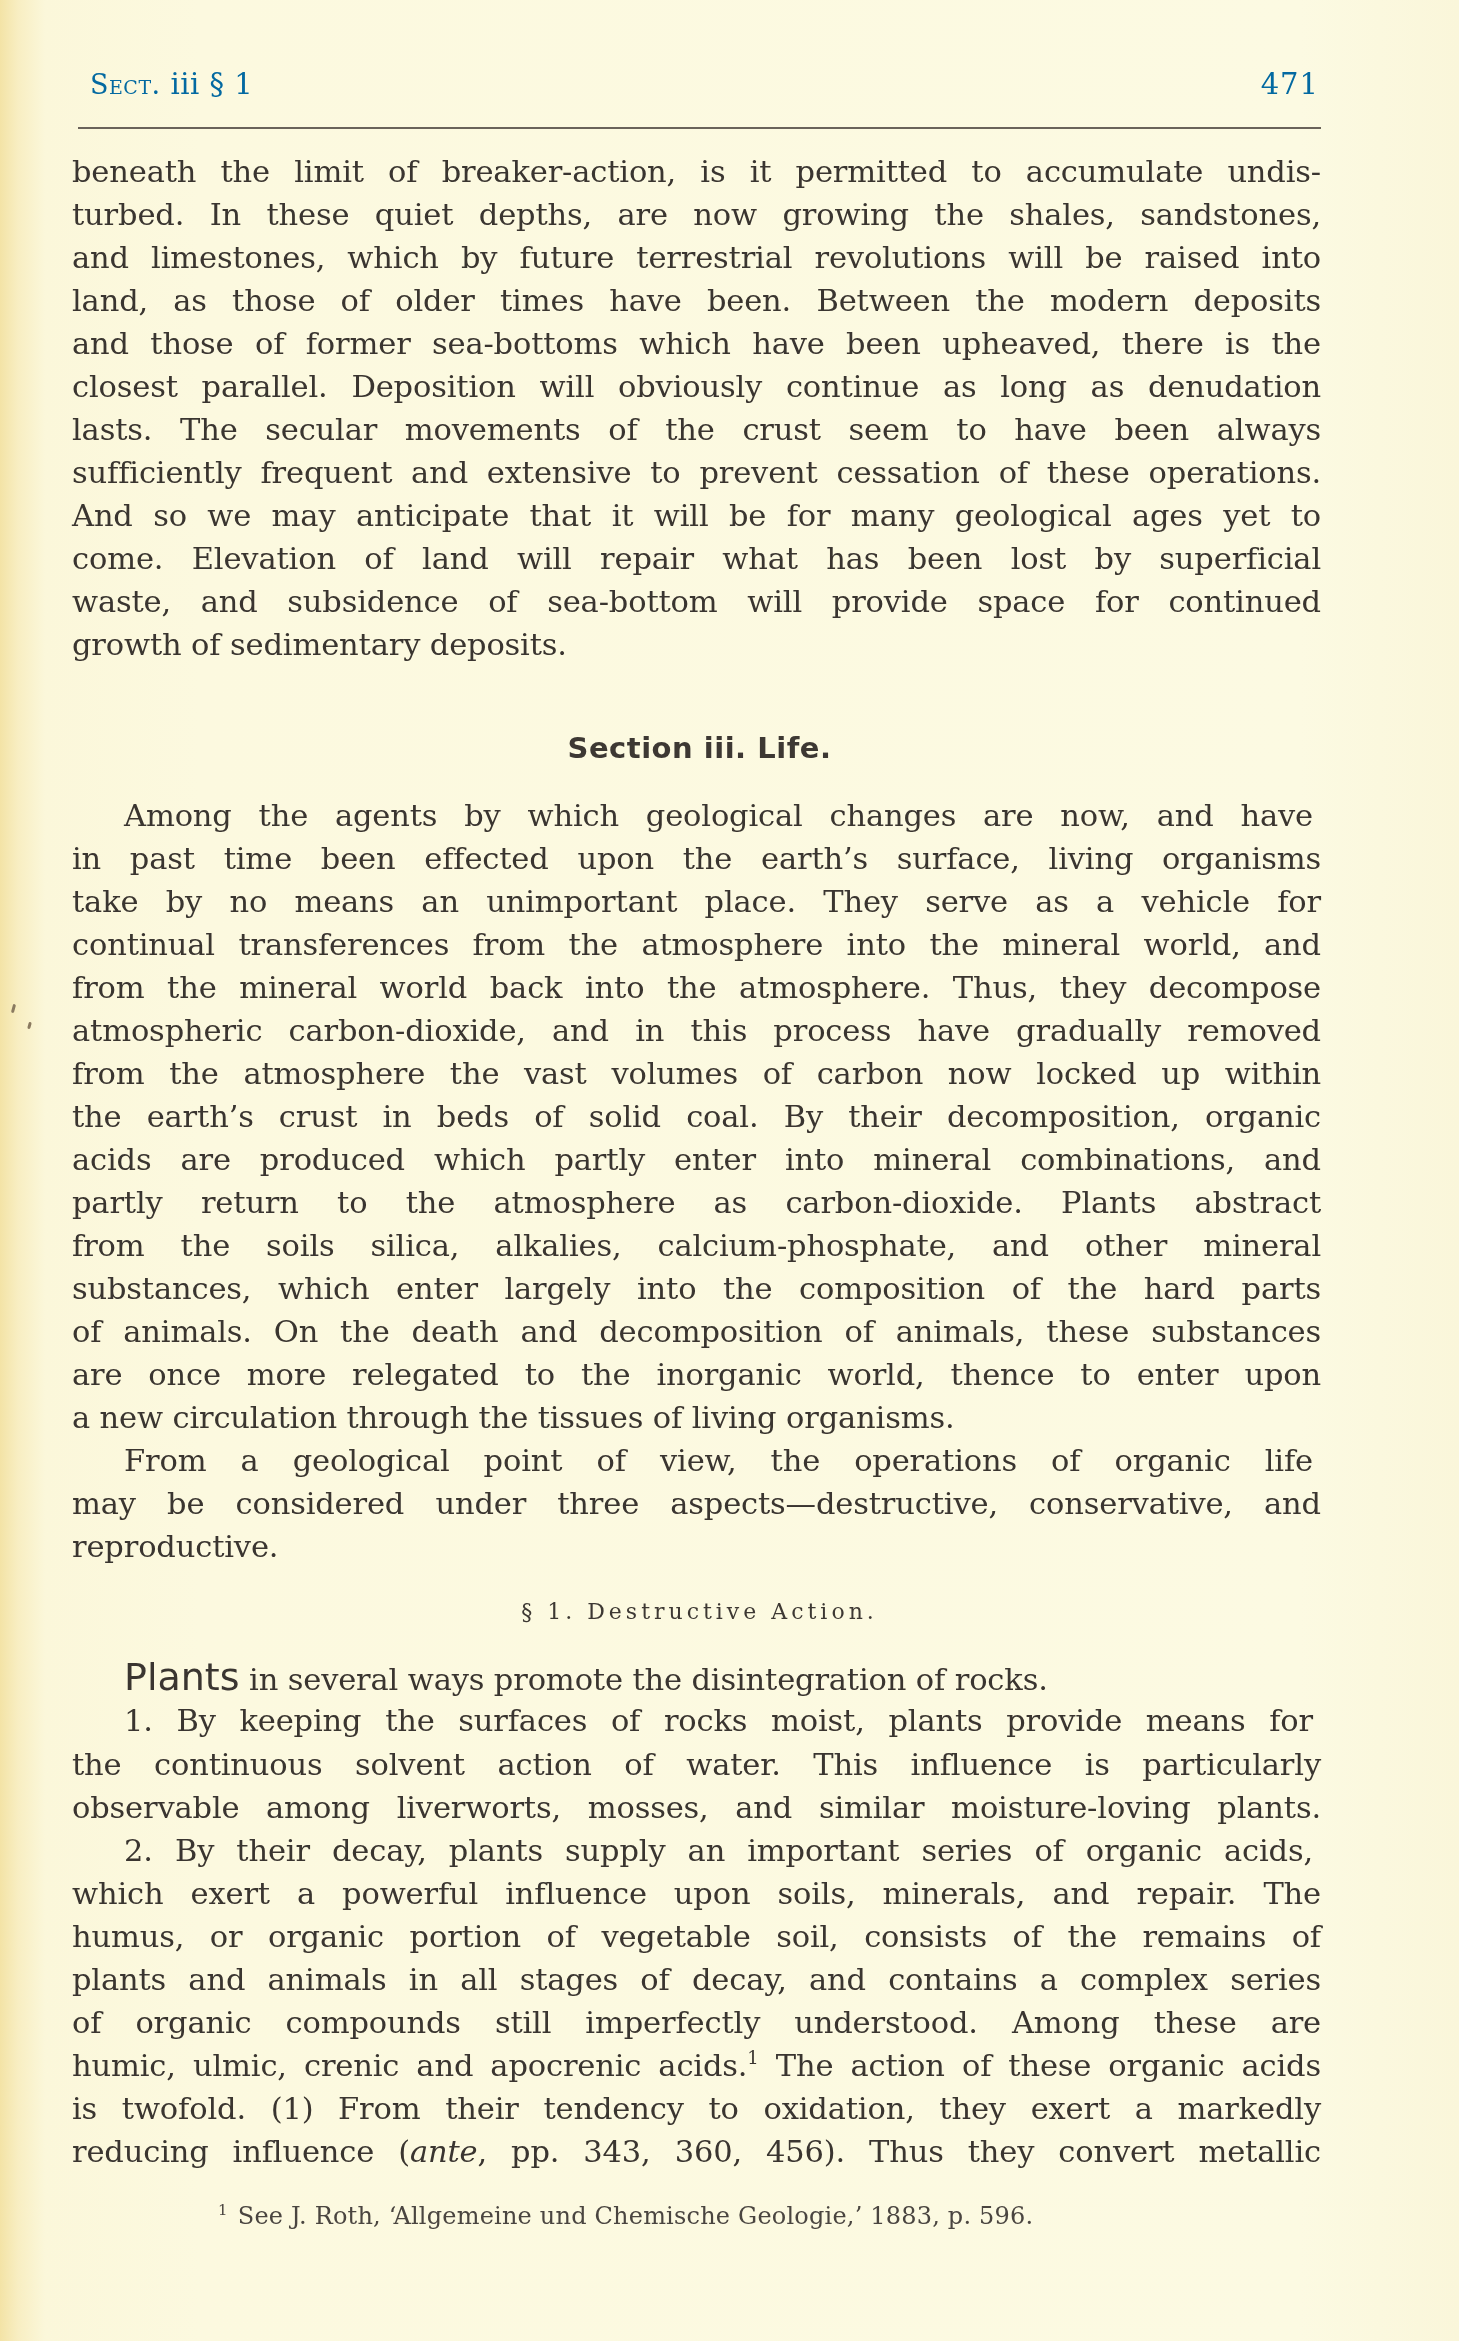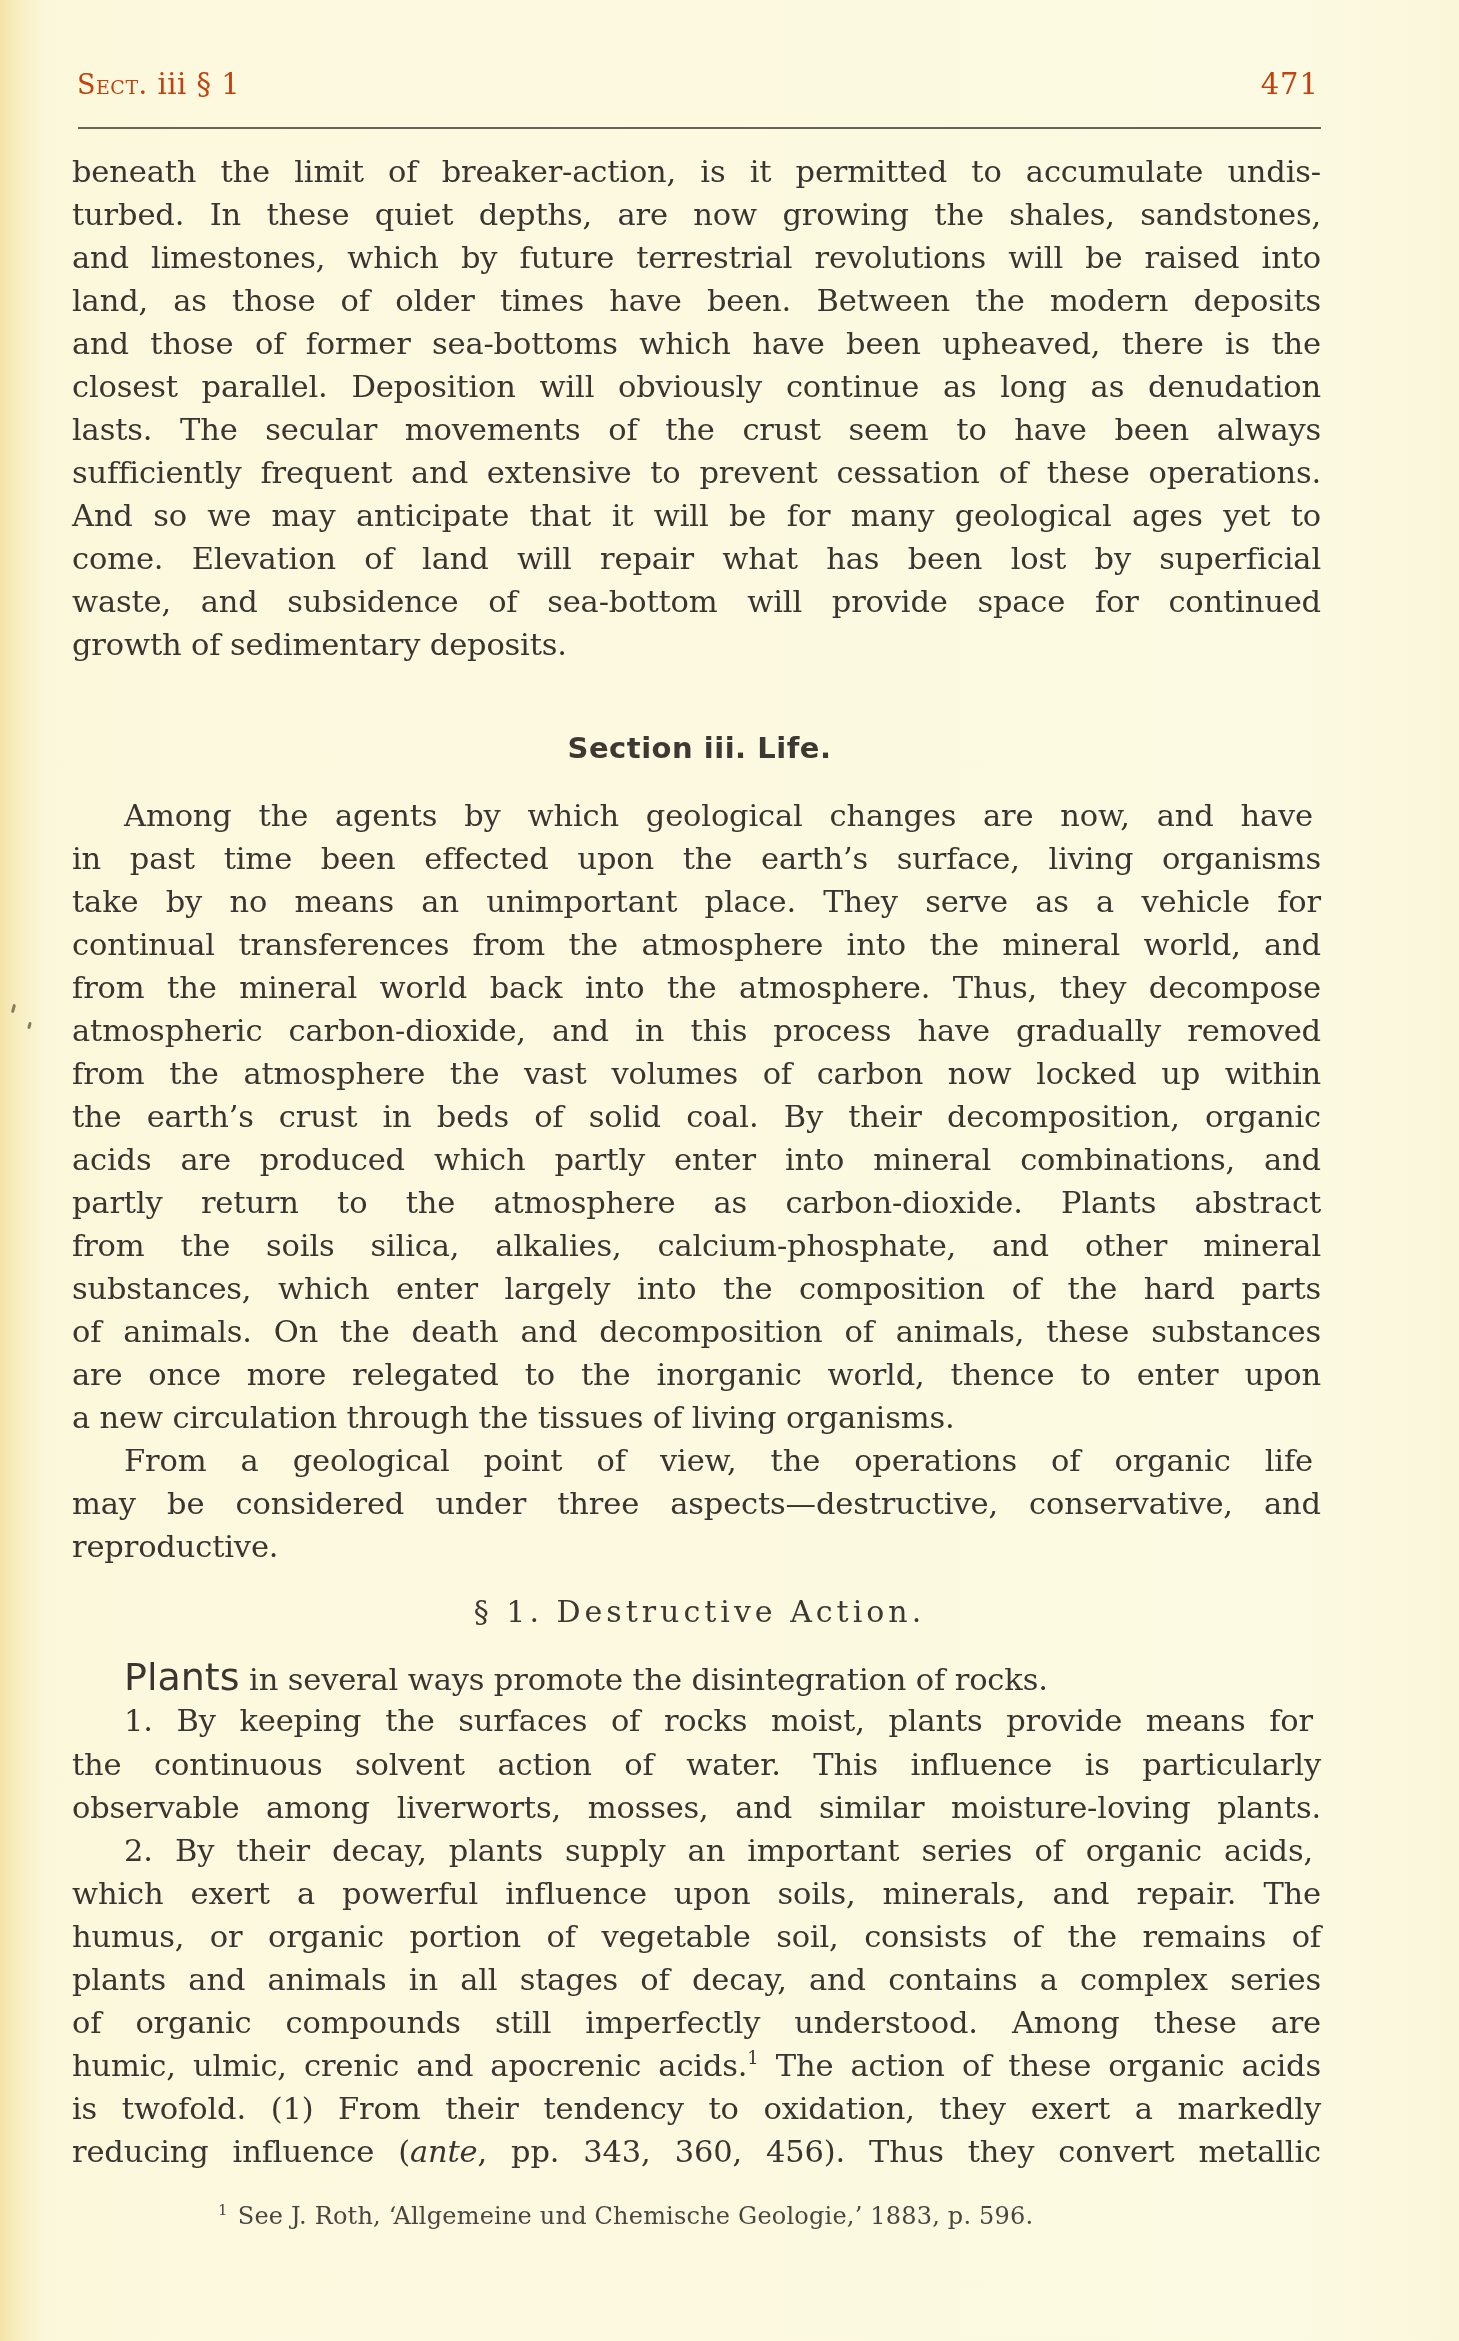--- a/index.html
+++ b/index.html
@@ -3,42 +3,42 @@
 <meta charset="utf-8">
 <style>
   html, body { margin: 0; padding: 0; }
   body {
     width: 1459px; height: 2341px; position: relative; overflow: hidden;
     background: linear-gradient(90deg, #f3e3a6 0px, #f8eec2 18px, #fbf7da 45px, #fcf9df 200px, #fcfae2 1300px, #faf6da 1459px);
     color: #3a3530;
     font-family: "DejaVu Serif", "Liberation Serif", serif;
   }
   .page { position: absolute; left: 0; top: 0; width: 1459px; height: 2341px; }
-  .hdr { position: absolute; top: 62px; height: 44px; font-size: 29px; color: #c2410c; line-height: 44px; white-space: nowrap; }
+  .hdr { position: absolute; top: 62px; height: 44px; font-size: 29px; color: #0369a1; line-height: 44px; white-space: nowrap; margin-left: 13px; }
   .hdr-left { left: 77px; letter-spacing: 0.5px; }
   .hdr-left .sc { font-variant: small-caps; font-size: 27px; }
   .hdr-center { left: 380px; width: 640px; text-align: center; font-style: italic; letter-spacing: 2px; font-size: 30px; }
   .hdr-right { right: 140px; letter-spacing: 1px; }
   .rule { position: absolute; left: 78px; width: 1243px; top: 127px; height: 2px; background: #6a635a; }
   .line {
     position: absolute; left: 72px; width: 1249px; height: 43px; line-height: 43px;
     font-size: 30.5px; white-space: nowrap; text-align: justify; text-align-last: justify;
     letter-spacing: -0.15px; word-spacing: 0px;
   }
   .line.last { text-align-last: left; }
   .line.indent { left: 124px; width: 1189px; }
   .heading-life {
     position: absolute; top: 726px; left: 0; width: 1459px; text-align: center;
     font-family: "DejaVu Sans", "Liberation Sans", sans-serif; font-weight: bold;
     font-size: 29px; line-height: 44px; color: #3d3833; letter-spacing: 0.5px;
   }
   .heading-life span { position: relative; left: -30px; margin-top: 36px; }
   .heading-dest {
     position: absolute; top: 1590px; left: 0; width: 1459px; text-align: center;
-    font-size: 30px; line-height: 44px; letter-spacing: 4px; color: #3d3833;
+    font-size: 22px; line-height: 44px; letter-spacing: 4px; color: #3d3833;
   }
   .heading-dest span { position: relative; left: -30px; }
   .b-sans { font-family: "DejaVu Sans", "Liberation Sans", sans-serif; font-weight: normal; font-size: 38px; letter-spacing: 0; }
   .it { font-style: italic; }
   sup { font-size: 18px; line-height: 0; vertical-align: 12px; }
   .footnote {
     position: absolute; top: 2196px; left: 218px; font-size: 24px; line-height: 40px;
     white-space: nowrap; color: #4a4540; letter-spacing: 0.2px;
   }
   .footnote sup { font-size: 15px; vertical-align: 9px; margin-right: 10px; }

